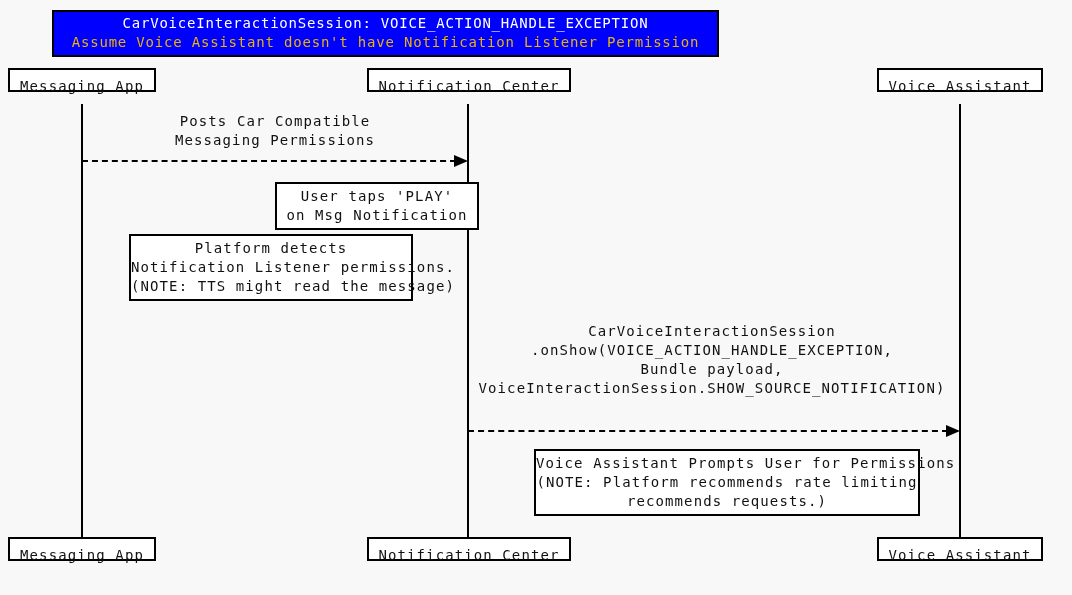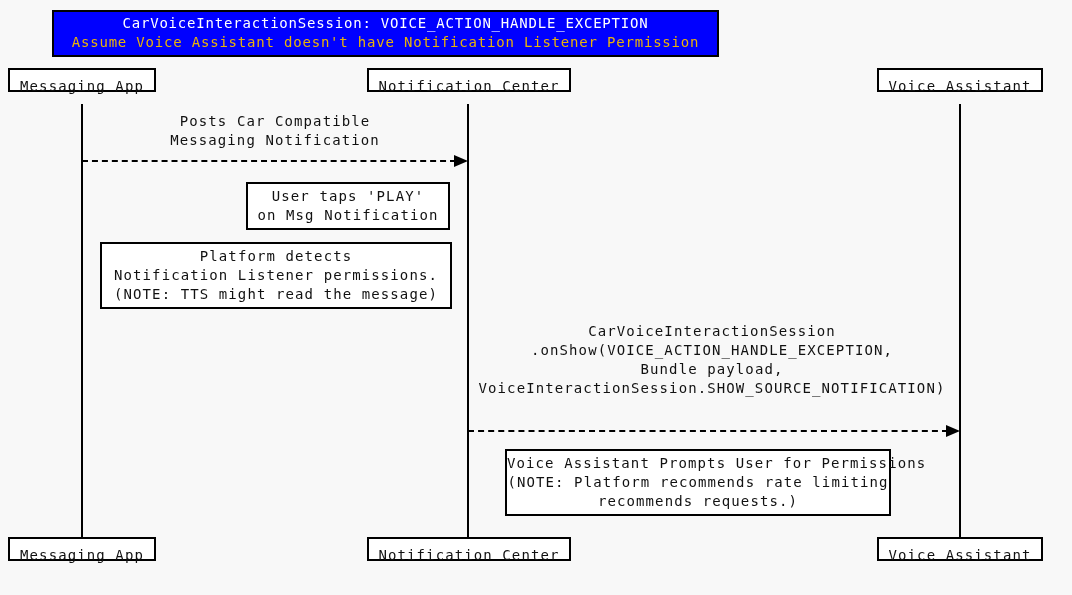--- a/index.html
+++ b/index.html
@@ -58,20 +58,21 @@
     border-bottom: 6px solid transparent;
     border-left: 14px solid #000;
   }
   .note {
     position: absolute;
     border: 2px solid #000;
     background: #ffffff;
     text-align: center;
     padding: 3px 0;
     white-space: nowrap;
+    margin-left: 29px;
   }
 </style>
 </head>
 <body>
 
 <div class="page" style="background: rgb(248, 248, 248);">
 
   <div class="title" style="background: rgb(0, 0, 255);">
     <div style="color: rgb(255, 255, 255);">CarVoiceInteractionSession: VOICE_ACTION_HANDLE_EXCEPTION</div>
     <div style="color: #eab308;">Assume Voice Assistant doesn't have Notification Listener Permission</div>
@@ -80,32 +81,32 @@
   <div class="lifeline" style="left:81px"></div>
   <div class="lifeline" style="left:467px"></div>
   <div class="lifeline" style="left:959px"></div>
 
   <div class="actor-box" style="left:8px; top:68px; width:148px">Messaging App</div>
   <div class="actor-box" style="left:367px; top:68px; width:204px">Notification Center</div>
   <div class="actor-box" style="left:877px; top:68px; width:166px">Voice Assistant</div>
 
   <div class="msg-label" style="left:82px; top:112px; width:386px">
     <div>Posts Car Compatible</div>
-    <div>Messaging Notification</div>
+    <div>Messaging Permissions</div>
   </div>
 
   <div class="arrow-line" style="left:82px; top:160px; width:374px"></div>
   <div class="arrow-head" style="left:454px; top:155px"></div>
 
   <div class="note" style="left:246px; top:182px; width:204px">
     <div>User taps 'PLAY'</div>
     <div>on Msg Notification</div>
   </div>
 
-  <div class="note" style="left:100px; top:242px; width:352px">
+  <div class="note" style="left:100px; top:234px; width:284px">
     <div>Platform detects</div>
     <div>Notification Listener permissions.</div>
     <div>(NOTE: TTS might read the message)</div>
   </div>
 
   <div class="msg-label" style="left:468px; top:322px; width:488px">
     <div>CarVoiceInteractionSession</div>
     <div>.onShow(VOICE_ACTION_HANDLE_EXCEPTION,</div>
     <div>Bundle payload,</div>
     <div>VoiceInteractionSession.SHOW_SOURCE_NOTIFICATION)</div>

